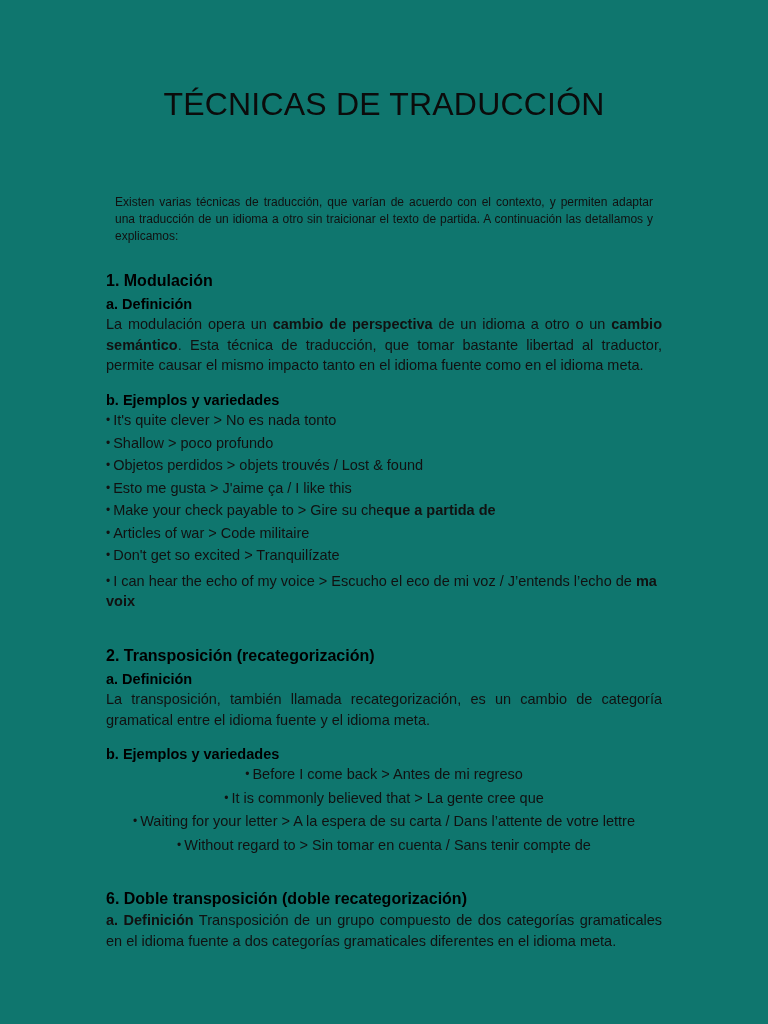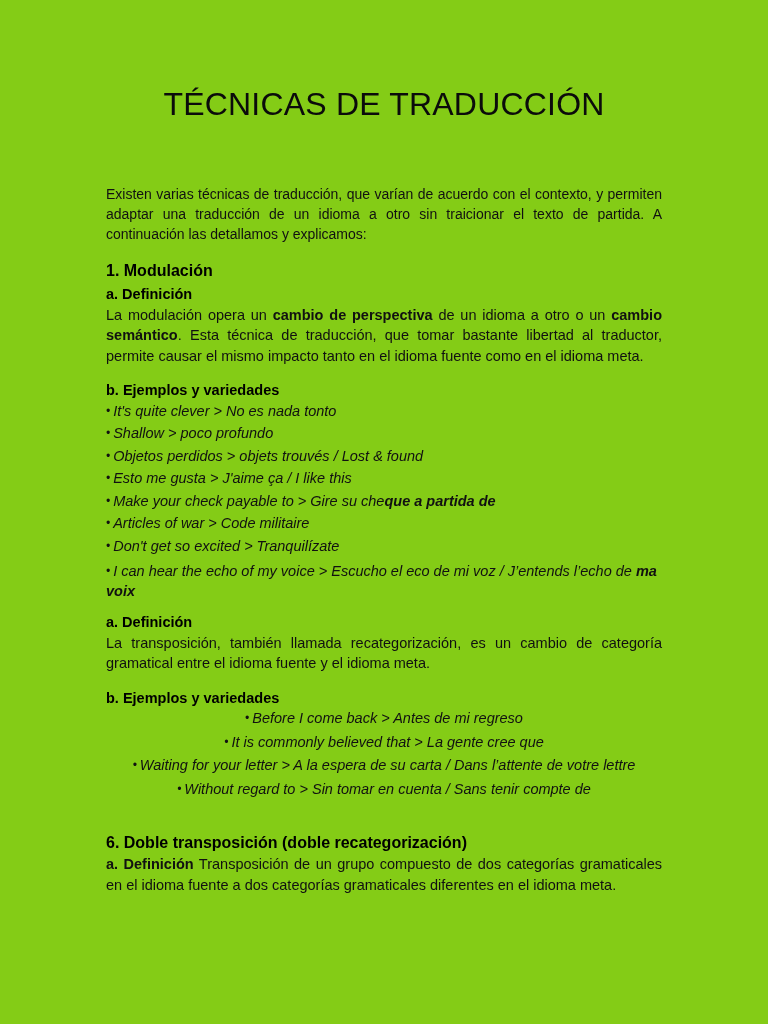--- a/index.html
+++ b/index.html
@@ -11,45 +11,45 @@
     width: 768px;
     height: 1024px;
     font-family: "Liberation Sans", sans-serif;
     color: #000000;
     -webkit-font-smoothing: antialiased;
   }
   .page {
     position: relative;
     width: 768px;
     height: 1024px;
-    background: #84cc16;
+    background: #0f766e;
     box-sizing: border-box;
     overflow: hidden;
   }
   .content {
     position: absolute;
     left: 106px;
     top: 0;
     width: 556px;
   }
   .doc-title {
     font-size: 32px;
     font-weight: normal;
     letter-spacing: 0.2px;
     text-align: center;
     margin: 0;
     padding-top: 86px;
     line-height: 1.15;
     color: #0b0b0b;
   }
   .intro {
-    font-size: 14px;
+    font-size: 12px;
     line-height: 1.42;
     text-align: justify;
-    margin: 0;
+    margin: 9px;
     padding-top: 62px;
     color: #111111;
   }
   .section-heading {
     font-size: 16px;
     font-weight: bold;
     margin: 0;
     line-height: 1.25;
     color: #000000;
   }
@@ -83,21 +83,20 @@
     margin: 0;
     padding: 3px 0 0 0;
   }
   .bullets li {
     font-size: 14.5px;
     line-height: 1.0;
     padding: 0 0 8px 0;
     margin: 0;
     color: #111111;
     text-indent: 0;
-    font-style: italic;
   }
   .bullets.loose li {
     padding-bottom: 9px;
     text-align: center;
   }
   .bullets li .bullet-dot {
     font-size: 12px;
     padding-right: 3px;
     vertical-align: 1px;
   }
@@ -128,20 +127,21 @@
       <li><span class="bullet-dot">•</span><span>It's quite clever &gt; No es nada tonto</span></li>
       <li><span class="bullet-dot">•</span><span>Shallow &gt; poco profundo</span></li>
       <li><span class="bullet-dot">•</span><span>Objetos perdidos &gt; objets trouvés / Lost &amp; found</span></li>
       <li><span class="bullet-dot">•</span><span>Esto me gusta &gt; J'aime ça / I like this</span></li>
       <li><span class="bullet-dot">•</span><span>Make your check payable to &gt; Gire su che</span><b>que a partida de</b></li>
       <li><span class="bullet-dot">•</span><span>Articles of war &gt; Code militaire</span></li>
       <li><span class="bullet-dot">•</span><span>Don't get so excited &gt; Tranquilízate</span></li>
       <li class="wrap"><span class="bullet-dot">•</span><span>I can hear the echo of my voice &gt; Escucho el eco de mi voz / J’entends l’echo de </span><b>ma voix</b></li>
     </ul>
 
+    <h2 class="section-heading h-trans">2. Transposición (recategorización)</h2>
 
     <div class="sub-heading">a. Definición</div>
 
     <p class="body-text tight">La transposición, también llamada recategorización, es un cambio de categoría gramatical entre el idioma fuente y el idioma meta.</p>
 
     <div class="sub-heading examples">b. Ejemplos y variedades</div>
 
     <ul class="bullets loose">
       <li><span class="bullet-dot">•</span><span>Before I come back &gt; Antes de mi regreso</span></li>
       <li><span class="bullet-dot">•</span><span>It is commonly believed that &gt; La gente cree que</span></li>

